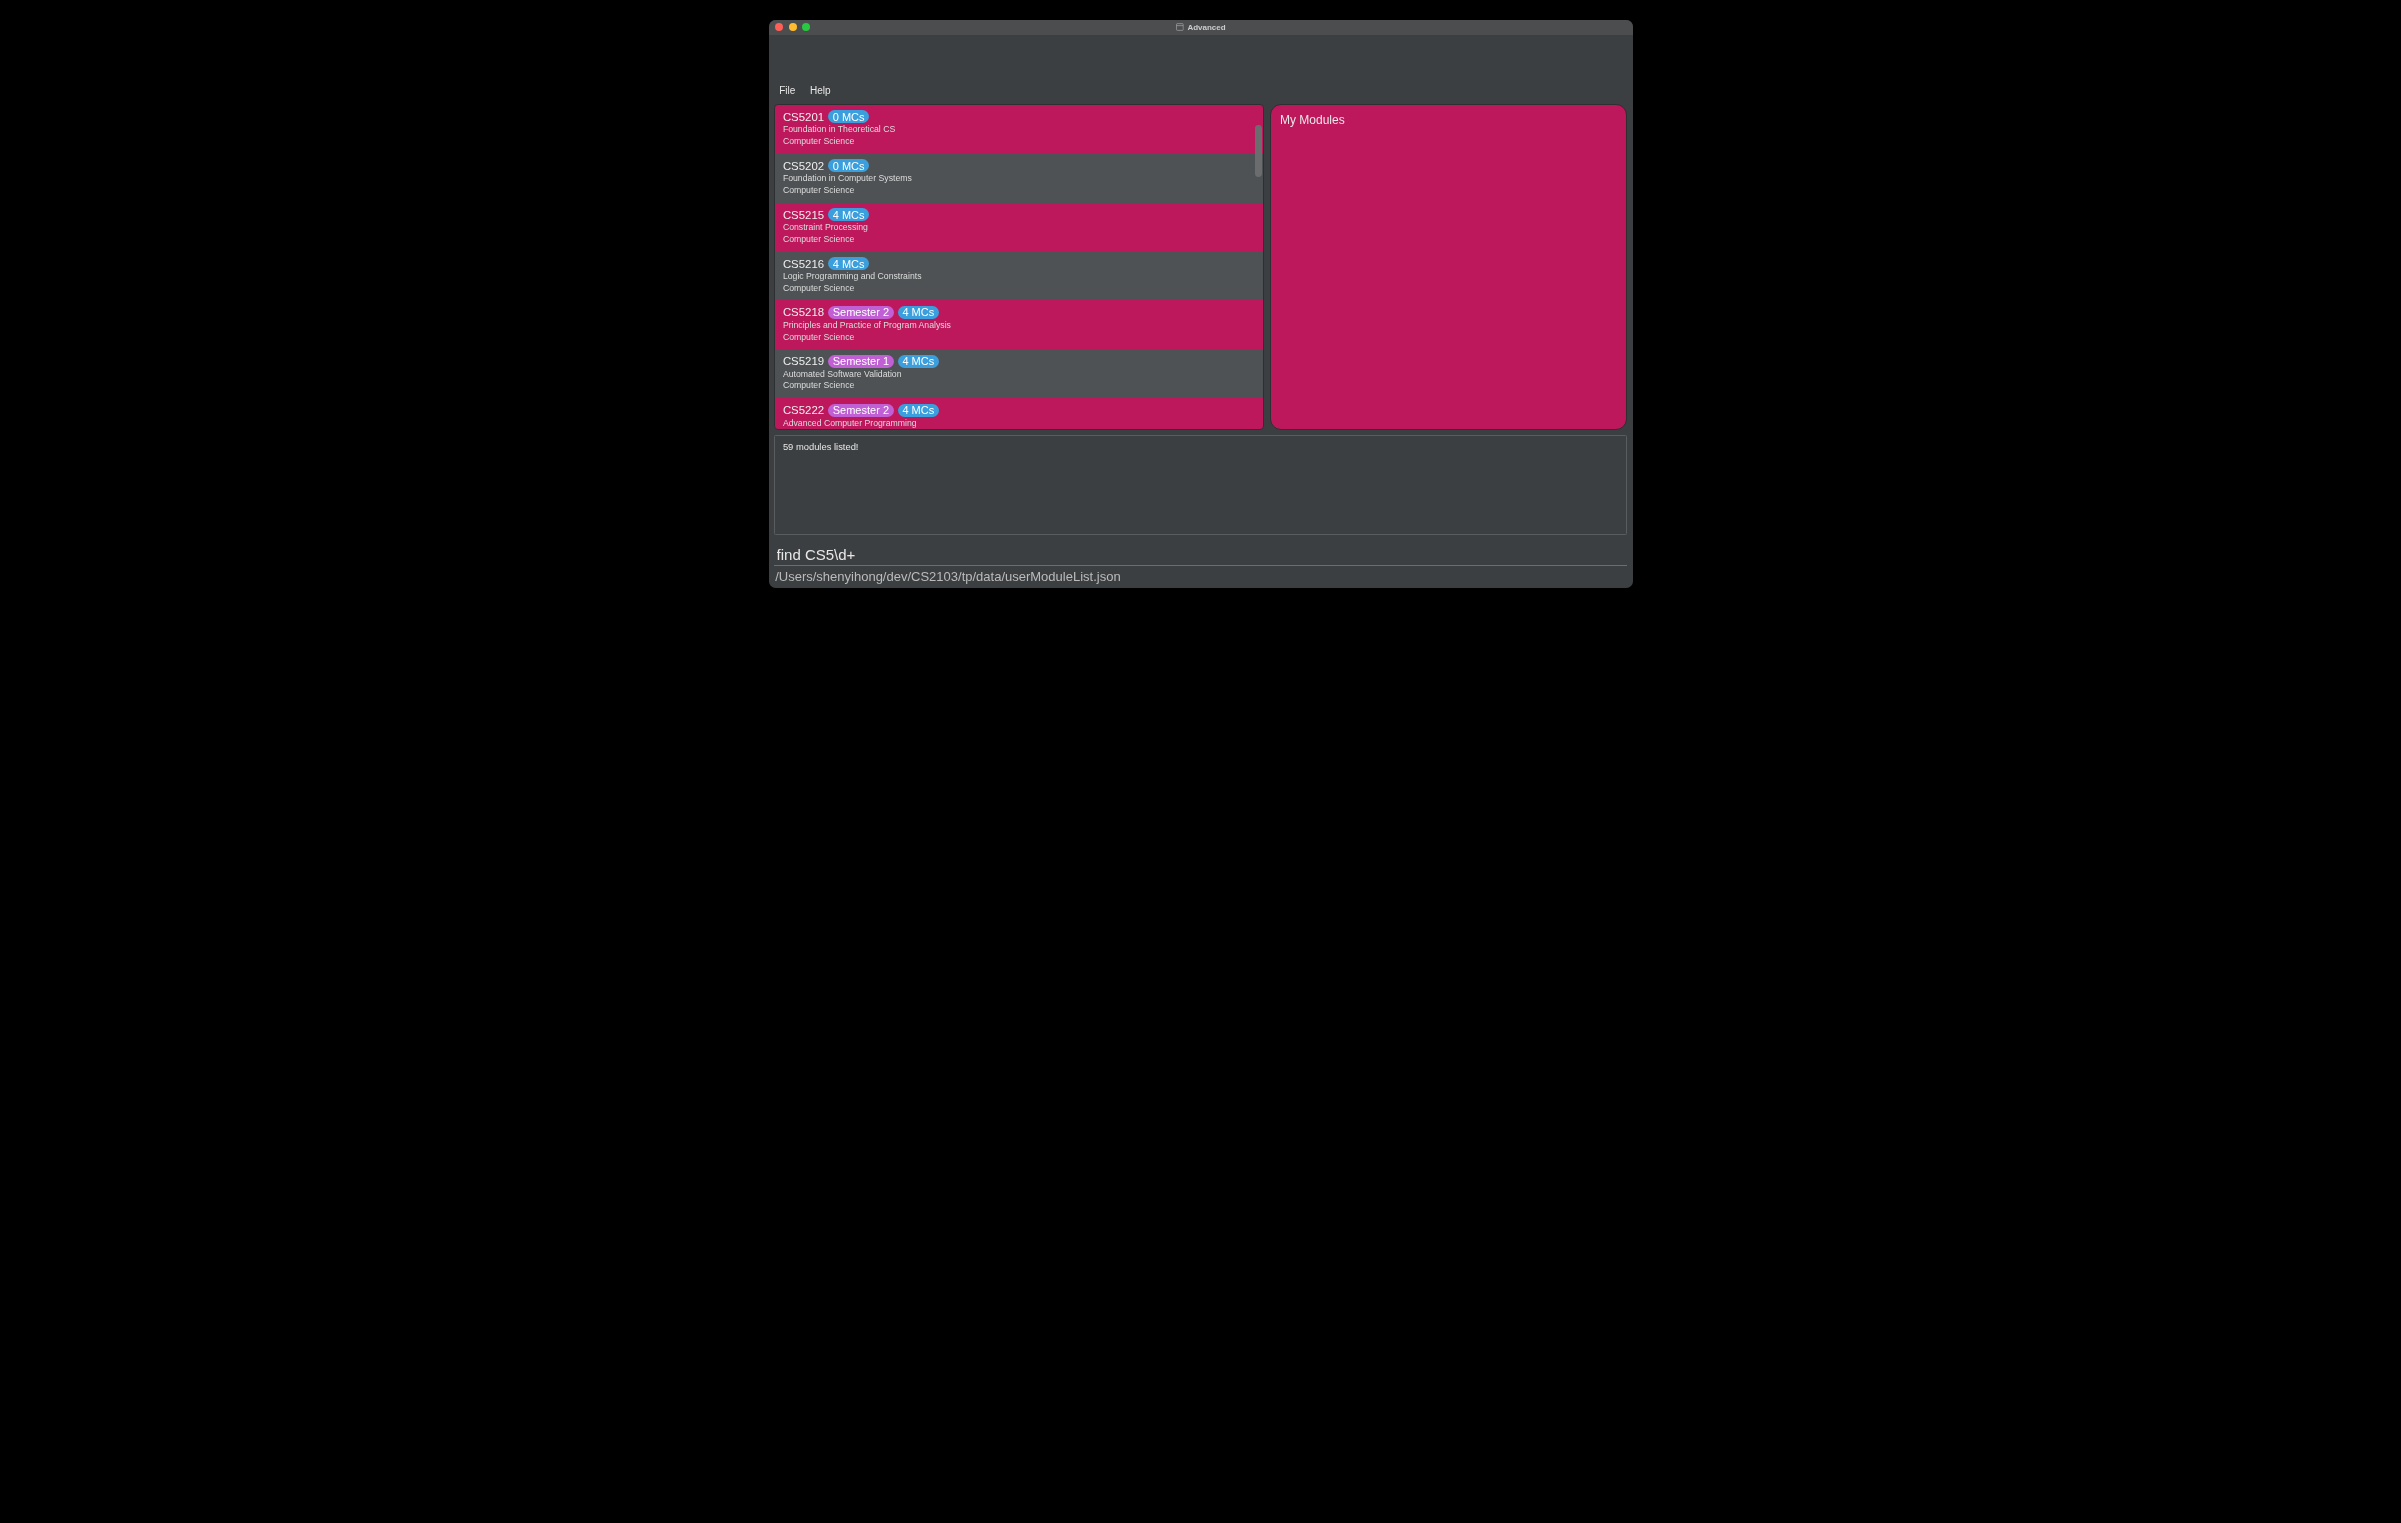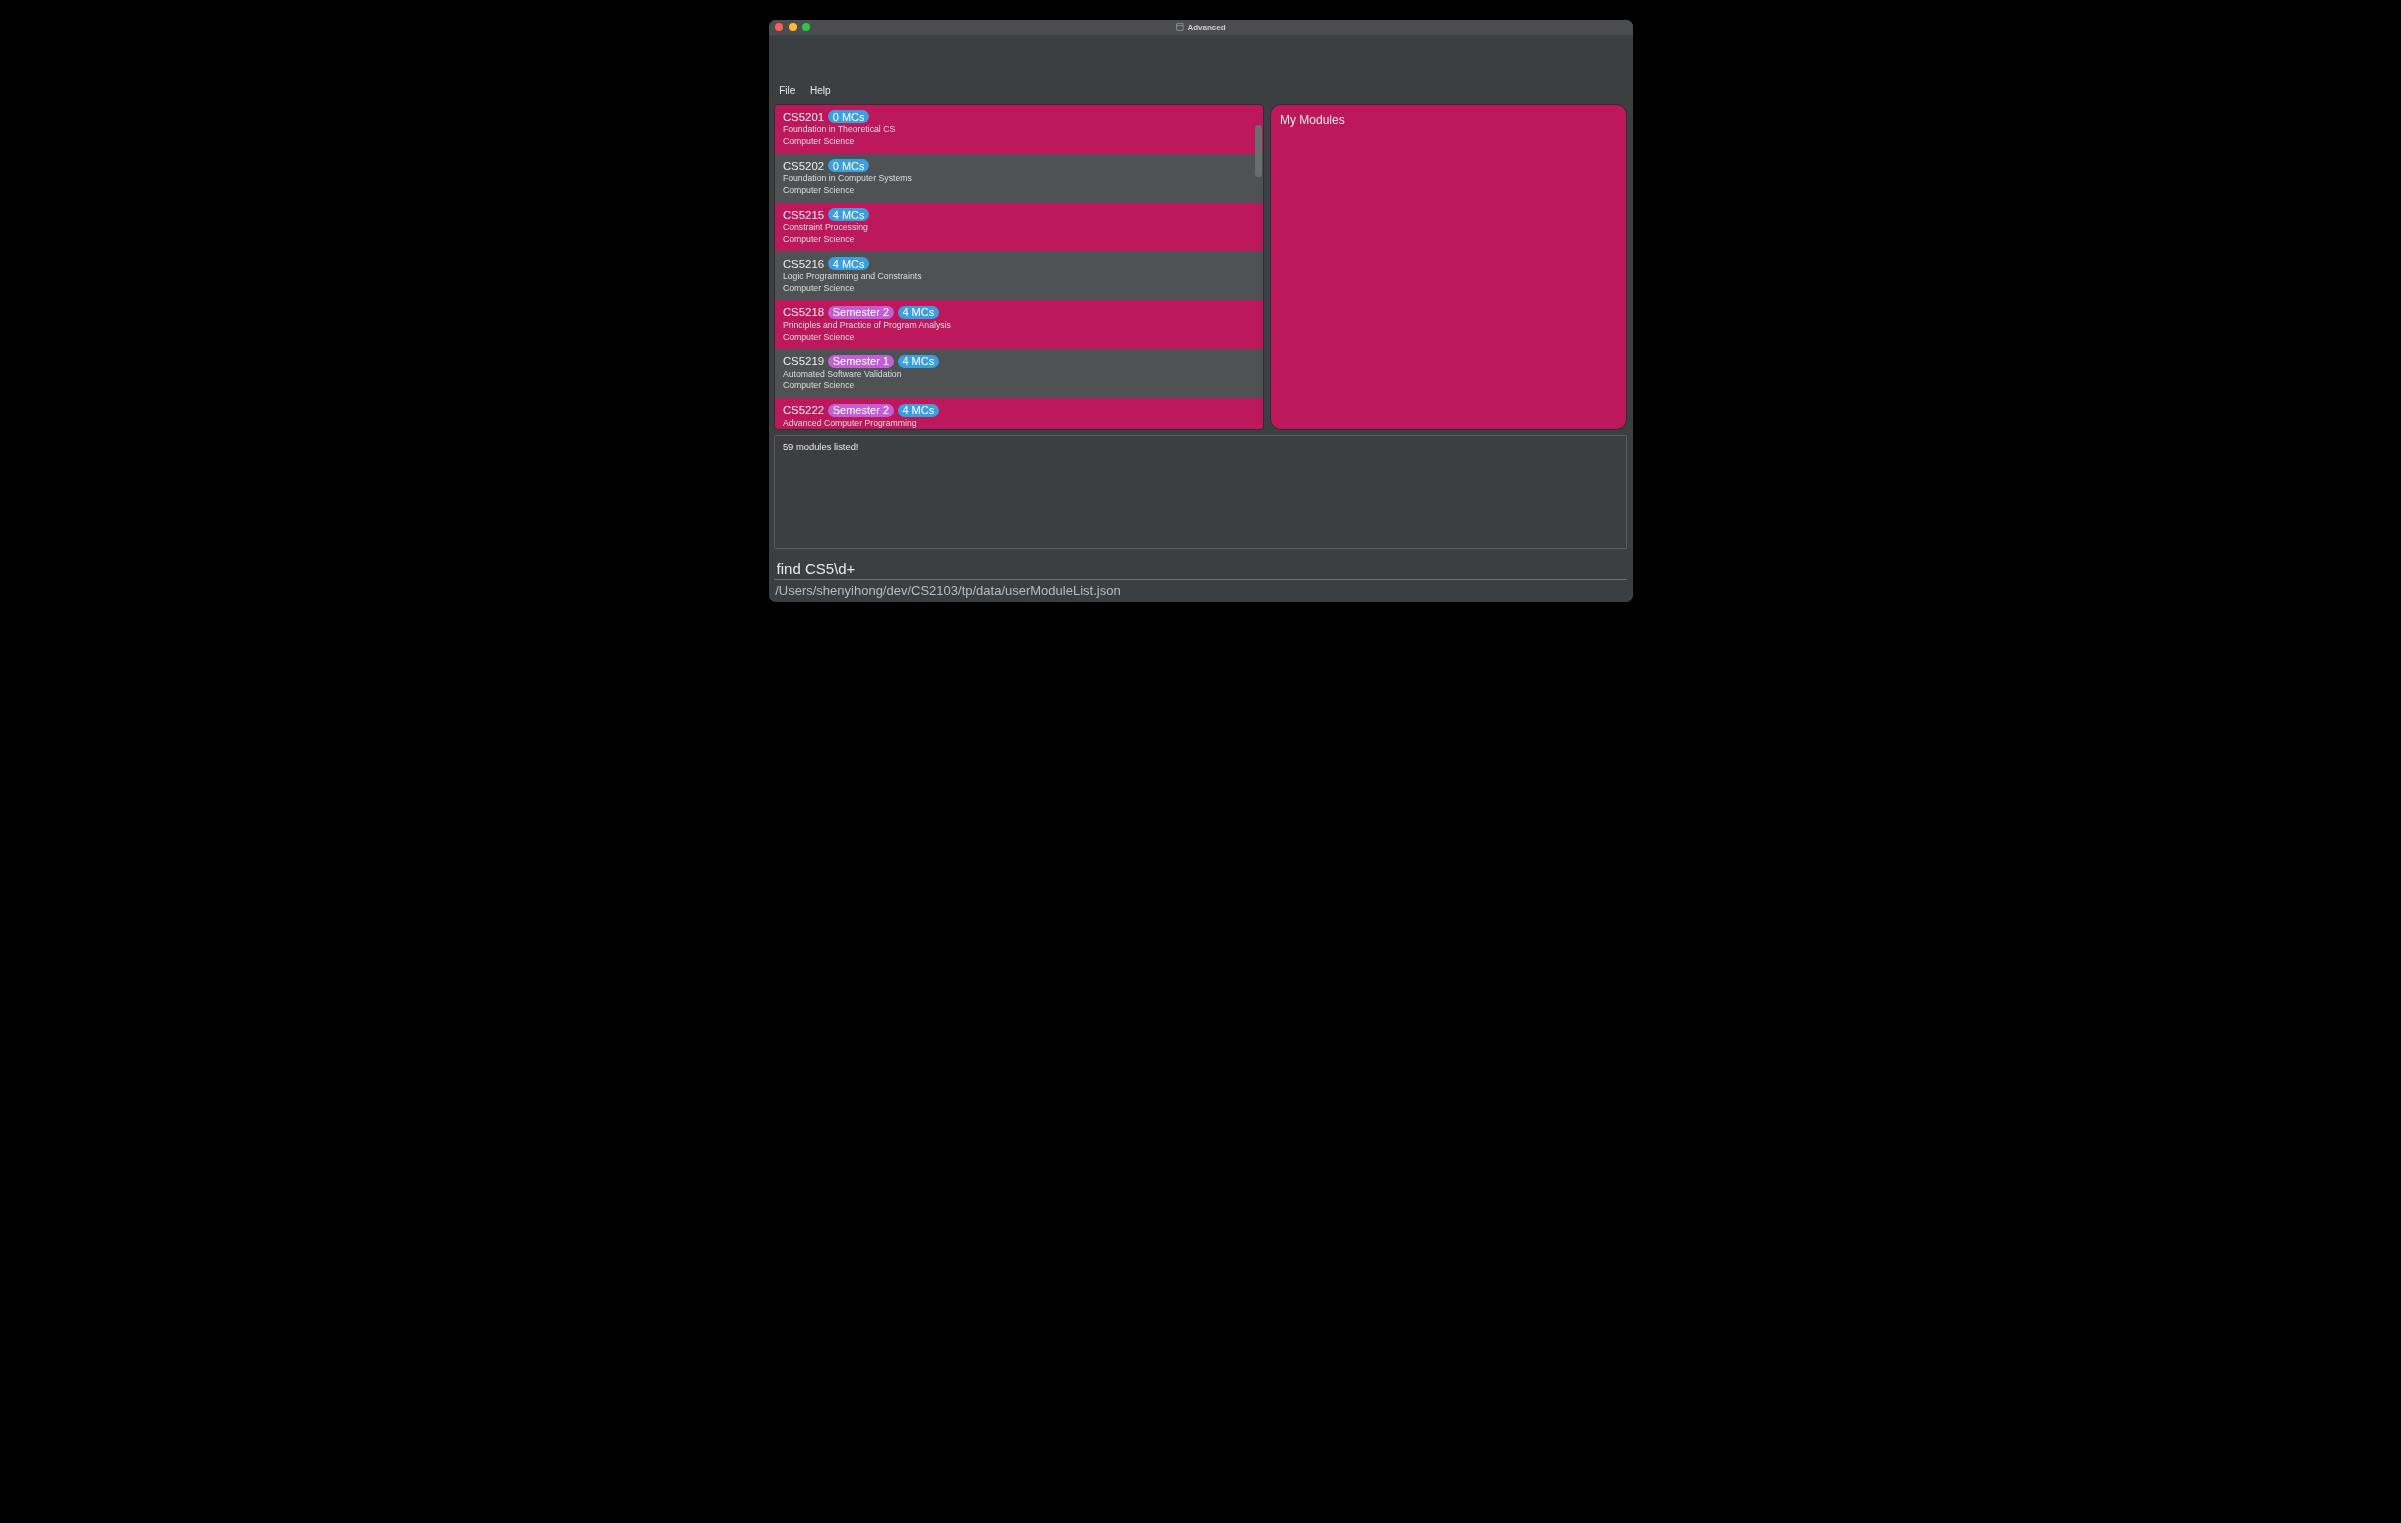--- a/index.html
+++ b/index.html
@@ -145,21 +145,21 @@
       padding: 8px 9.4px;
     }
     .side-title {
       color: #e8e8e8;
       font-size: 12px;
     }
     .status-area {
       margin: 5.4px 5.4px 0 5.4px;
       border: 0.7px solid #5a5c5e;
       border-radius: 1.3px;
-      height: 114px;
+      height: 100px;
       padding: 5.4px 8px;
     }
     .status-text {
       color: #e8e8e8;
       font-size: 9.4px;
     }
     .command-area {
       margin: 8px 5.4px 0 5.4px;
       padding: 1.3px 2.7px;
       border-bottom: 0.7px solid #6b6d6f;

